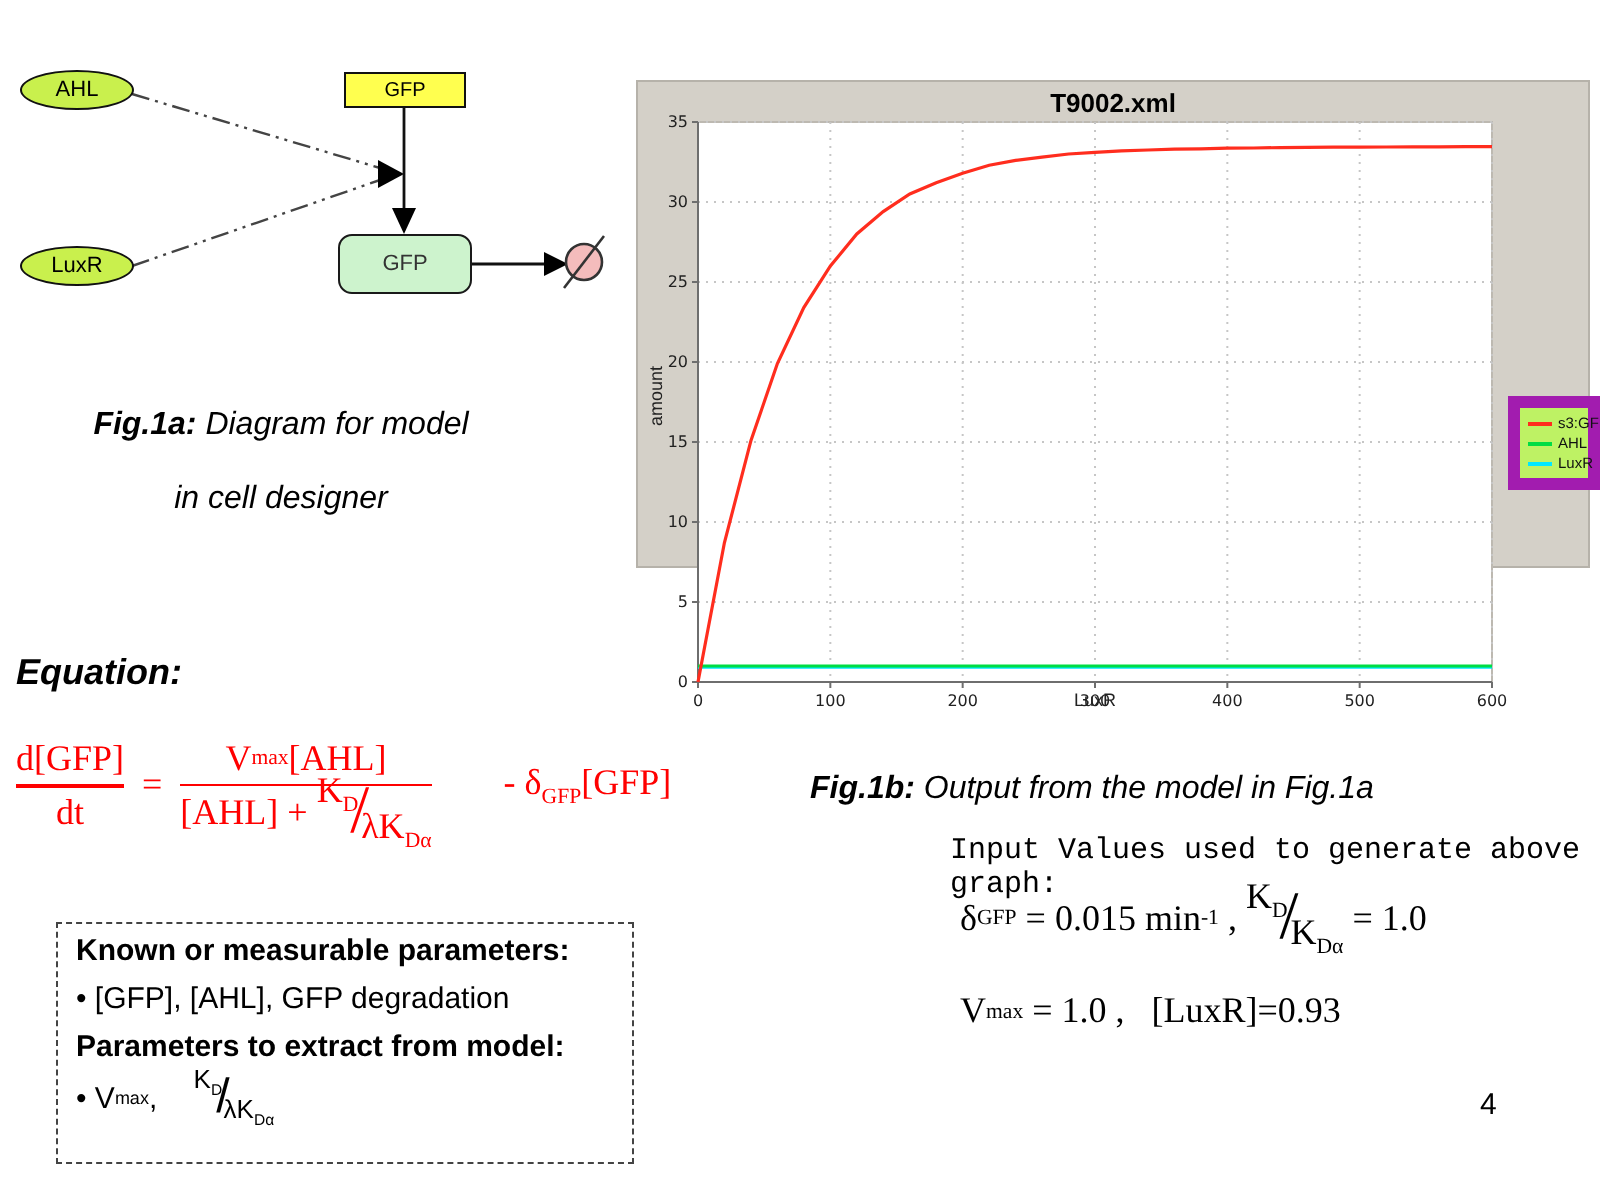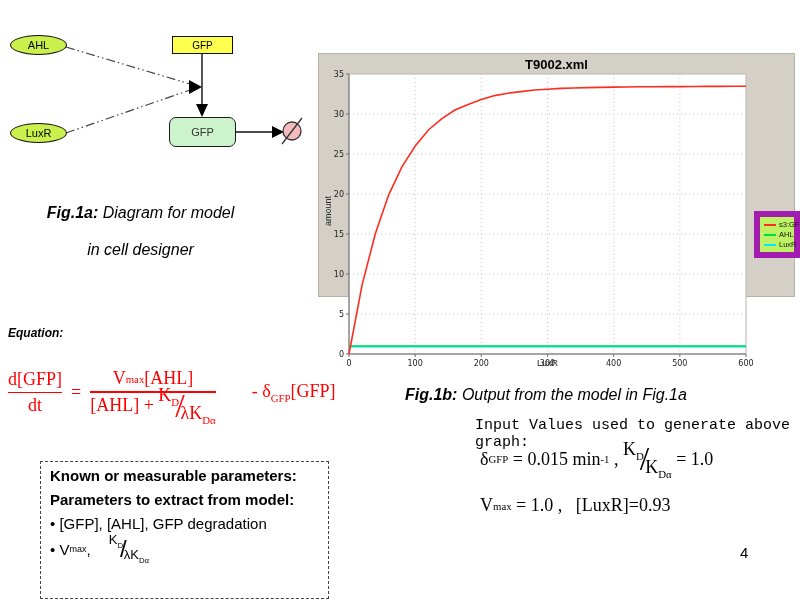--- a/index.html
+++ b/index.html
@@ -73,21 +73,21 @@
   </div>
   <div class="abs node rect-prot" style="left:169px;top:117px;width:67px;height:30px;">
     <span>GFP</span>
   </div>
 
   <div class="abs cap" style="left:18px;top:194px;width:245px;text-align:center;line-height:37px;">
     <div><b>Fig.1a:</b><span> Diagram for model</span></div>
     <div>in cell designer</div>
   </div>
 
-  <div class="abs" style="left:8px;top:326px;font-size:12px;font-weight:bold;font-style:italic;">Equation:</div>
+  <div class="abs" style="left:8px;top:326px;font-size:18px;font-weight:bold;font-style:italic;">Equation:</div>
 
   <div class="abs math req" style="left:8px;top:360px;">
     <span class="frac">
       <span>d[GFP]</span>
       <span class="fbar"></span>
       <span>dt</span>
     </span>
     <span>=</span>
     <span class="frac">
       <span class="fnum">
@@ -101,21 +101,21 @@
           <span class="sl-ch">/</span>
           <span class="sl-dn"><span>λK</span><sub>Dα</sub></span>
         </span>
       </span>
     </span>
     <span style="white-space:pre;">
       <span>- </span><span>δ</span><sub>GFP</sub><span>[GFP]</span>
     </span>
   </div>
 
-  <div class="abs panel" style="left: 318px; top: 53px; width: 477px; height: 244px; overflow: visible; background: rgb(212, 208, 200);">
+  <div class="abs panel" style="left: 318px; top: 40px; width: 477px; height: 244px; overflow: visible; background: rgb(212, 208, 200);">
     <div style="position:absolute;left:0;top:3px;width:100%;text-align:center;font-weight:bold;font-size:13px;">T9002.xml</div>
     <svg width="477" height="324" style="position:absolute;left:0;top:0;overflow:visible;">
         <rect x="30" y="20" width="397" height="280" fill="#ffffff" stroke="#bdb9b1"></rect>
         <line x1="96.16666666666666" y1="20" x2="96.16666666666666" y2="300" stroke="#c6c6c6" stroke-dasharray="1 3"></line>
         <line x1="162.33333333333331" y1="20" x2="162.33333333333331" y2="300" stroke="#c6c6c6" stroke-dasharray="1 3"></line>
         <line x1="228.5" y1="20" x2="228.5" y2="300" stroke="#c6c6c6" stroke-dasharray="1 3"></line>
         <line x1="294.66666666666663" y1="20" x2="294.66666666666663" y2="300" stroke="#c6c6c6" stroke-dasharray="1 3"></line>
         <line x1="360.83333333333337" y1="20" x2="360.83333333333337" y2="300" stroke="#c6c6c6" stroke-dasharray="1 3"></line>
         <line x1="427" y1="20" x2="427" y2="300" stroke="#c6c6c6" stroke-dasharray="1 3"></line>
         <line x1="30" y1="260" x2="427" y2="260" stroke="#c6c6c6" stroke-dasharray="1 3"></line>
@@ -183,24 +183,24 @@
       <span class="sl-ch">/</span>
       <span class="sl-dn"><span>K</span><sub>Dα</sub></span>
     </span>
     <span> = 1.0</span>
   </div>
 
   <div class="abs math ivrow" style="left:480px;top:495px;">
     <span>V</span><sub>max</sub><span> = 1.0 ,  </span><span> [LuxR]=0.93</span>
   </div>
 
-  <div class="abs pbox" style="left:40px;top:461px;width:289px;height:138px;">
+  <div class="abs pbox" style="left:28px;top:461px;width:289px;height:121px;">
     <div class="bold">Known or measurable parameters:</div>
+    <div class="row">• [GFP], [AHL], GFP degradation</div>
     <div class="row bold">Parameters to extract from model:</div>
-    <div class="row">• [GFP], [AHL], GFP degradation</div>
     <div class="extract-row">
       <span>• V</span>
         <sub>max</sub>
         <span style="white-space:pre;">, </span>
       <span class="sl-s" style="margin-left:14px;">
         <span class="sl-up"><span>K</span><sub>D</sub></span>
         <span class="sl-ch">/</span>
         <span class="sl-dn"><span>λK</span><sub>Dα</sub></span>
       </span>
     </div>

